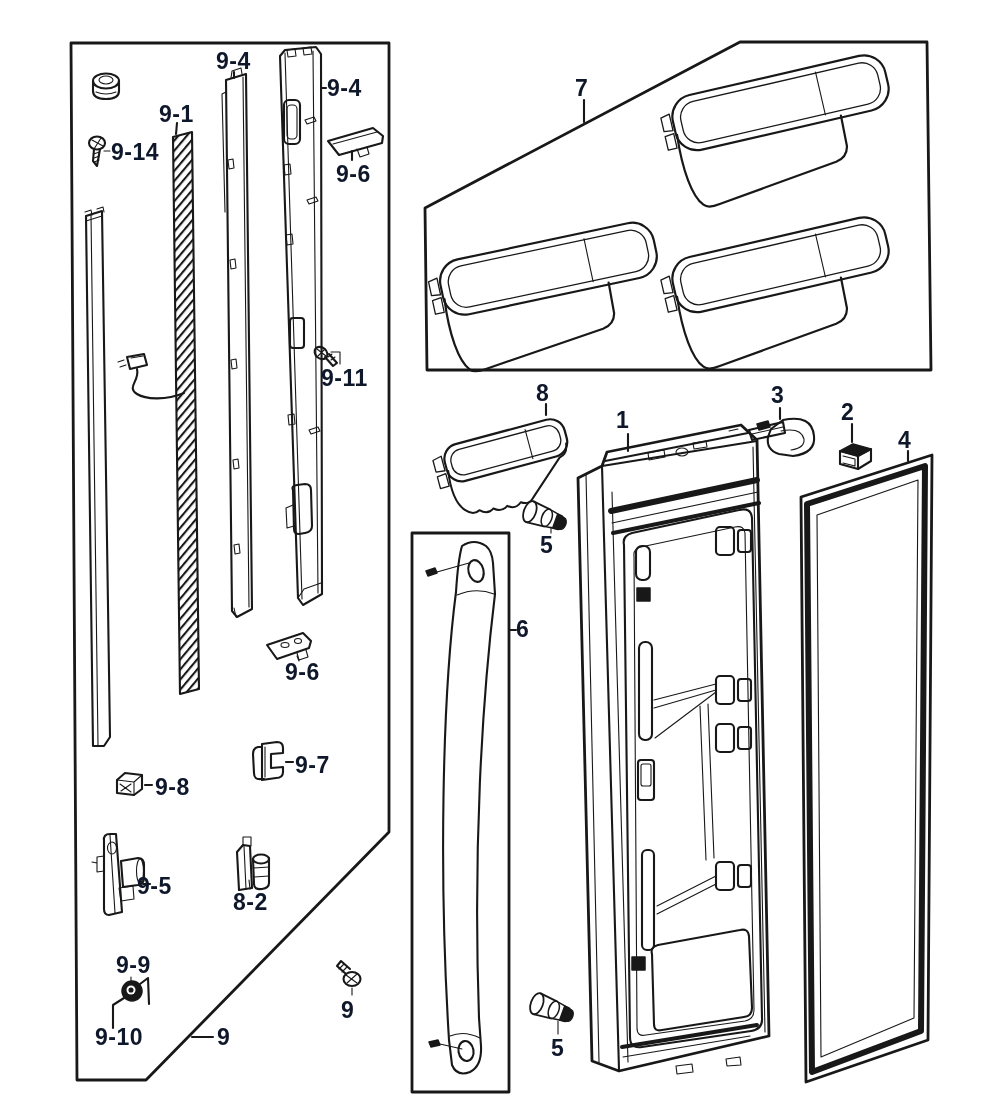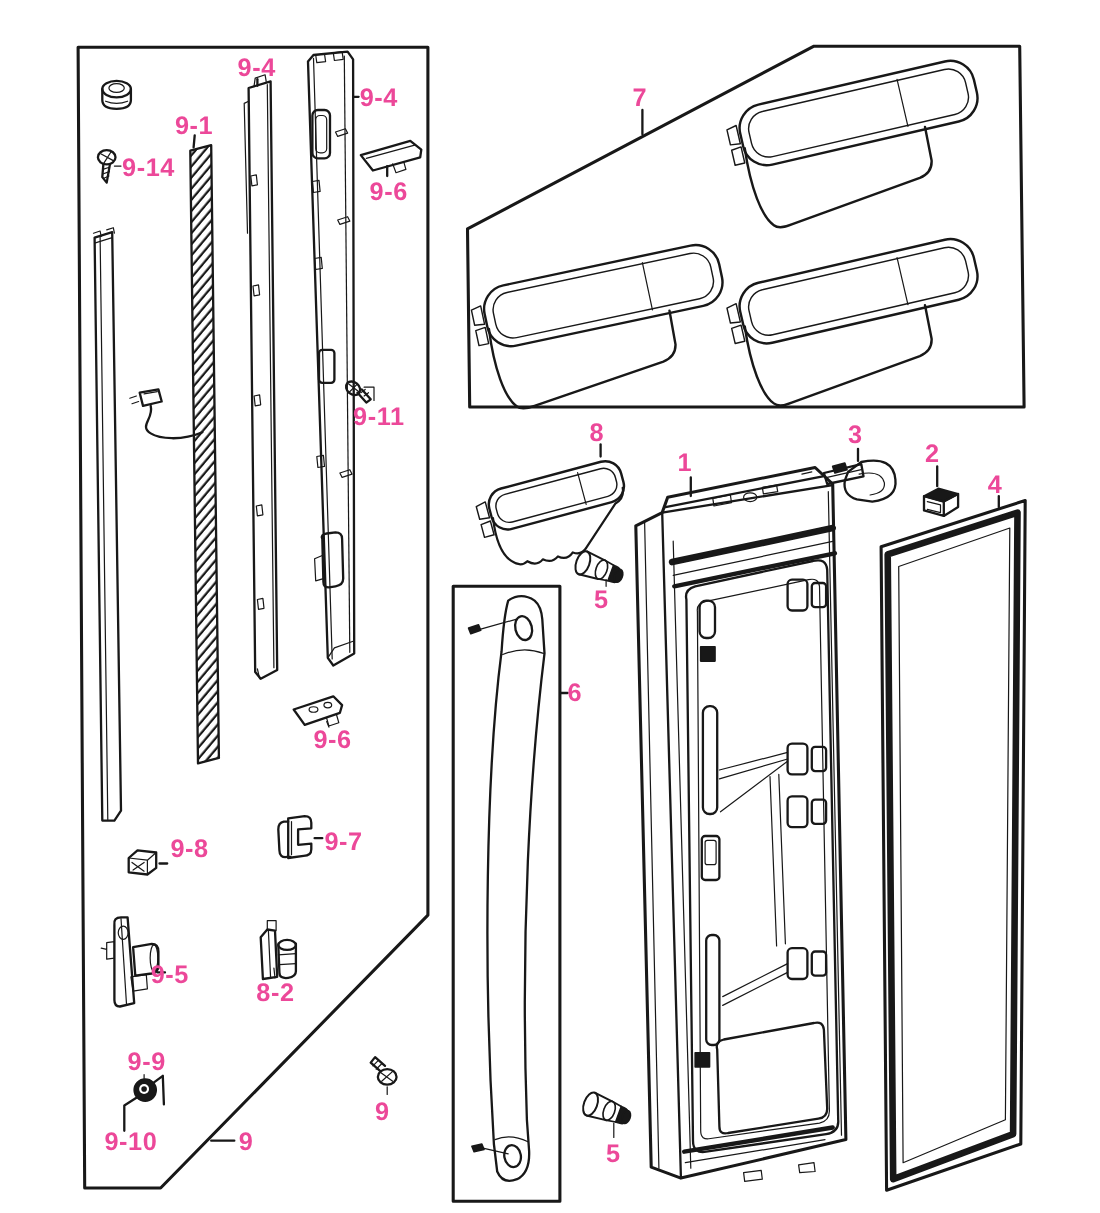--- a/index.html
+++ b/index.html
@@ -5,21 +5,21 @@
   html,body{margin:0;padding:0;background:#ffffff;}
   .stage{position:relative;width:1000px;height:1103px;background:#ffffff;overflow:hidden;
          font-family:"Liberation Sans", sans-serif;}
   .stage svg{position:absolute;left:0;top:0;}
   #art *{fill:none;stroke:#181818;stroke-width:1.5;stroke-linecap:round;stroke-linejoin:round;}
   #art .t{stroke-width:2.8;}
   #art .m{stroke-width:2.1;}
   #art .f{stroke-width:1.1;}
   #art .b6{stroke-width:6;}
   #art .b4{stroke-width:4;}
-  .callout{position:absolute;font-weight:bold;font-size:23px;line-height:1;color:#ec4899;
+  .callout{position:absolute;font-weight:bold;font-size:23px;line-height:1;color:#0f172a;
            letter-spacing:.5px;white-space:nowrap;}
 </style>
 </head>
 <body>
 
 <div class="stage">
 <svg id="art" width="1000" height="1103" viewBox="0 0 1000 1103">
   <defs>
     <pattern id="hatch" width="6.5" height="6.5" patternUnits="userSpaceOnUse" patternTransform="rotate(-50)">
       <line x1="0" y1="3" x2="6.5" y2="3" style="stroke:#181818;stroke-width:2.1"></line>
@@ -291,21 +291,21 @@
 </svg>
 
   <div class="callout" style="left:159px;top:103px">9-1</div>
   <div class="callout" style="left:216px;top:50px">9-4</div>
   <div class="callout" style="left:327px;top:77px">9-4</div>
   <div class="callout" style="left:111px;top:141px">9-14</div>
   <div class="callout" style="left:336px;top:163px">9-6</div>
   <div class="callout" style="left:321px;top:367px">9-11</div>
   <div class="callout" style="left:285px;top:661px">9-6</div>
   <div class="callout" style="left:295px;top:754px">9-7</div>
-  <div class="callout" style="left:155px;top:760px">9-8</div>
+  <div class="callout" style="left:155px;top:776px">9-8</div>
   <div class="callout" style="left:137px;top:875px">9-5</div>
   <div class="callout" style="left:233px;top:891px">8-2</div>
   <div class="callout" style="left:116px;top:954px">9-9</div>
   <div class="callout" style="left:95px;top:1026px">9-10</div>
   <div class="callout" style="left:217px;top:1026px">9</div>
   <div class="callout" style="left:341px;top:999px">9</div>
   <div class="callout" style="left:575px;top:77px">7</div>
   <div class="callout" style="left:536px;top:382px">8</div>
   <div class="callout" style="left:616px;top:409px">1</div>
   <div class="callout" style="left:771px;top:384px">3</div>

